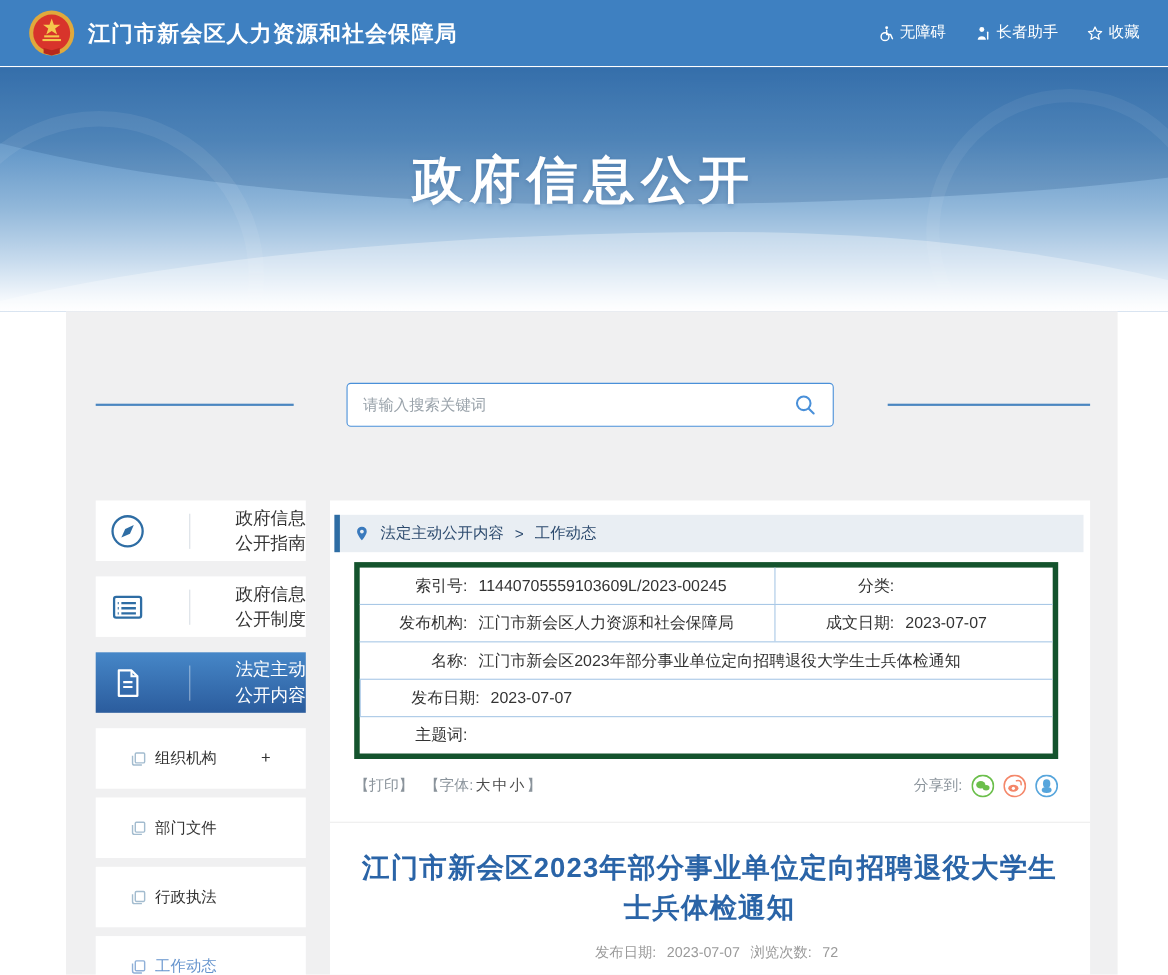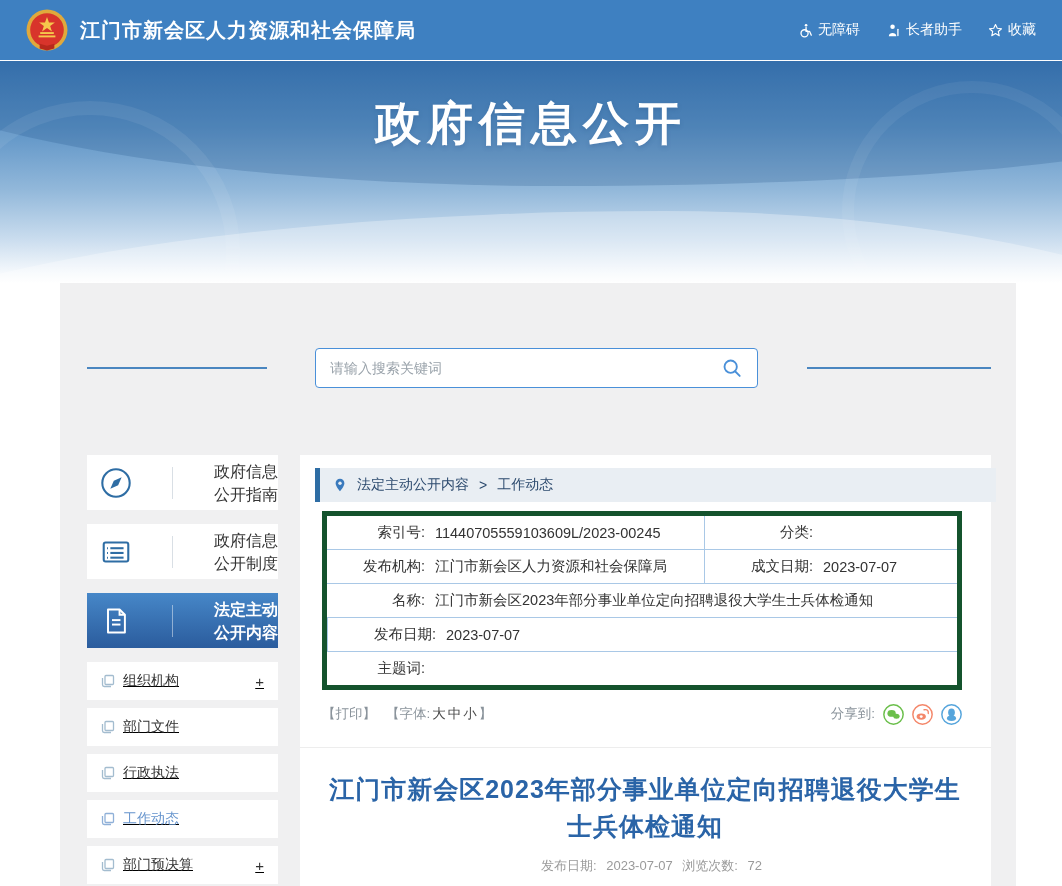--- a/index.html
+++ b/index.html
@@ -20,21 +20,21 @@
     background:linear-gradient(180deg,#3c78b6 0%,#5d93c6 30%,#92b8da 58%,#c9dcee 80%,#f4f8fc 95%,#ffffff 100%);
     border-top:1px solid rgba(255,255,255,.35); }
   .wave-dark { position:absolute; left:-15%; top:-90px; width:130%; height:215px;
     background:rgba(28,78,132,.22); border-radius:0 0 48% 52% / 0 0 70px 150px; }
   .wave-light { position:absolute; left:-20%; top:150px; width:150%; height:420px;
     background:rgba(255,255,255,.30); border-radius:55% 45% 0 0 / 180px 260px 0 0; }
   .flower-deco { position:absolute; left:-60px; top:40px; width:300px; height:300px;
     border:14px solid rgba(255,255,255,.07); border-radius:50%; }
   .flower-deco2 { position:absolute; right:-40px; top:20px; width:260px; height:260px;
     border:12px solid rgba(255,255,255,.06); border-radius:50%; }
-  .banner-title { position:relative; text-align:center; padding-top:32px;
+  .banner-title { position:relative; text-align:center; padding-top:72px;
     font-size:46px; font-weight:bold; color:#fff; letter-spacing:6px;
     text-shadow:0 2px 4px rgba(40,80,130,.25);font-family:Liberation Mono, monospace; }
 
   
   #gray-panel { position:absolute; top:283px; left:60px; width:956px; height:603px;
     background:#f0f0f1; }
 
   
   .search-line { position:absolute; top:84px; height:2px; background:#4a86c0; }
   .search-line.left { left:27px; width:180px; }
@@ -46,34 +46,34 @@
     font-family:inherit; background:transparent; }
   .search-box input::placeholder { color:#9aa3ab; }
   .search-btn { flex:none; width:22px; height:22px; cursor:pointer; }
 
   
   #sidebar { position:absolute; top:172px; left:27px; width:191px; }
   .side-card { background:#fff; height:55px; margin-bottom:14px; display:flex; align-items:center; cursor:pointer;justify-content:space-between; }
   .side-card .icon-box { width:58px; display:flex; justify-content:center; flex:none; }
   .side-card .v-div { width:1px; height:32px; background:#d9dfe5; flex:none; }
   .side-card .txt { padding-left:14px; font-size:16px; color:#333; line-height:23px; }
-  .side-card.active { background:linear-gradient(180deg,#4687c8,#2b5c9d);font-weight:bold; }
+  .side-card.active { background:linear-gradient(180deg,#4687c8,#2b5c9d); }
   .side-card.active .v-div { background:rgba(255,255,255,.45); }
   .side-card.active .txt { color:#fff; }
-  .sub-card { background:#fff; height:38px; margin-bottom:8px; display:flex; align-items:center;
-    padding:0 14px; cursor:pointer;text-decoration:underline; }
+  .sub-card { background:#fff; height:55px; margin-bottom:8px; display:flex; align-items:center;
+    padding:0 32px; cursor:pointer; }
   .sub-card .pg-icon { width:14px; height:14px; margin-right:8px; color:#a3bccf; flex:none; }
   .sub-card .sub-label { font-size:14px; color:#333; }
   .sub-card .plus { margin-left:auto; font-size:15px; color:#333; }
   .sub-card.active .sub-label { color:#6694cd; }
   .sub-card.active .pg-icon { color:#8fb0d8; }
 
   
   #content { position:absolute; top:172px; left:240px; width:691px; height:431px; background:#fff; }
-  .breadcrumb { position:absolute; top:13px; left:15px; width:681px; height:34px;
+  .breadcrumb { position:absolute; top:13px; left:4px; width:681px; height:34px;
     background:#e9eef3; display:flex; align-items:center; font-size:14px; color:#2c4a6e; }
   .crumb-bar { width:5px; height:34px; background:#2e6da4; margin-right:13px; flex:none; }
   .crumb-pin { width:14px; height:14px; margin-right:10px; flex:none; }
   .crumb-link { cursor:pointer; }
   .crumb-sep { margin:0 10px; color:#2c4a6e; }
 
   .meta-table { position:absolute; top:56px; left:22px; width:640px;
     border:5px solid #14532d; background:#fff; }
   .meta-row { display:flex; border-top:1px solid #a9c8e6; }
   .meta-row:first-child { border-top:none; }

